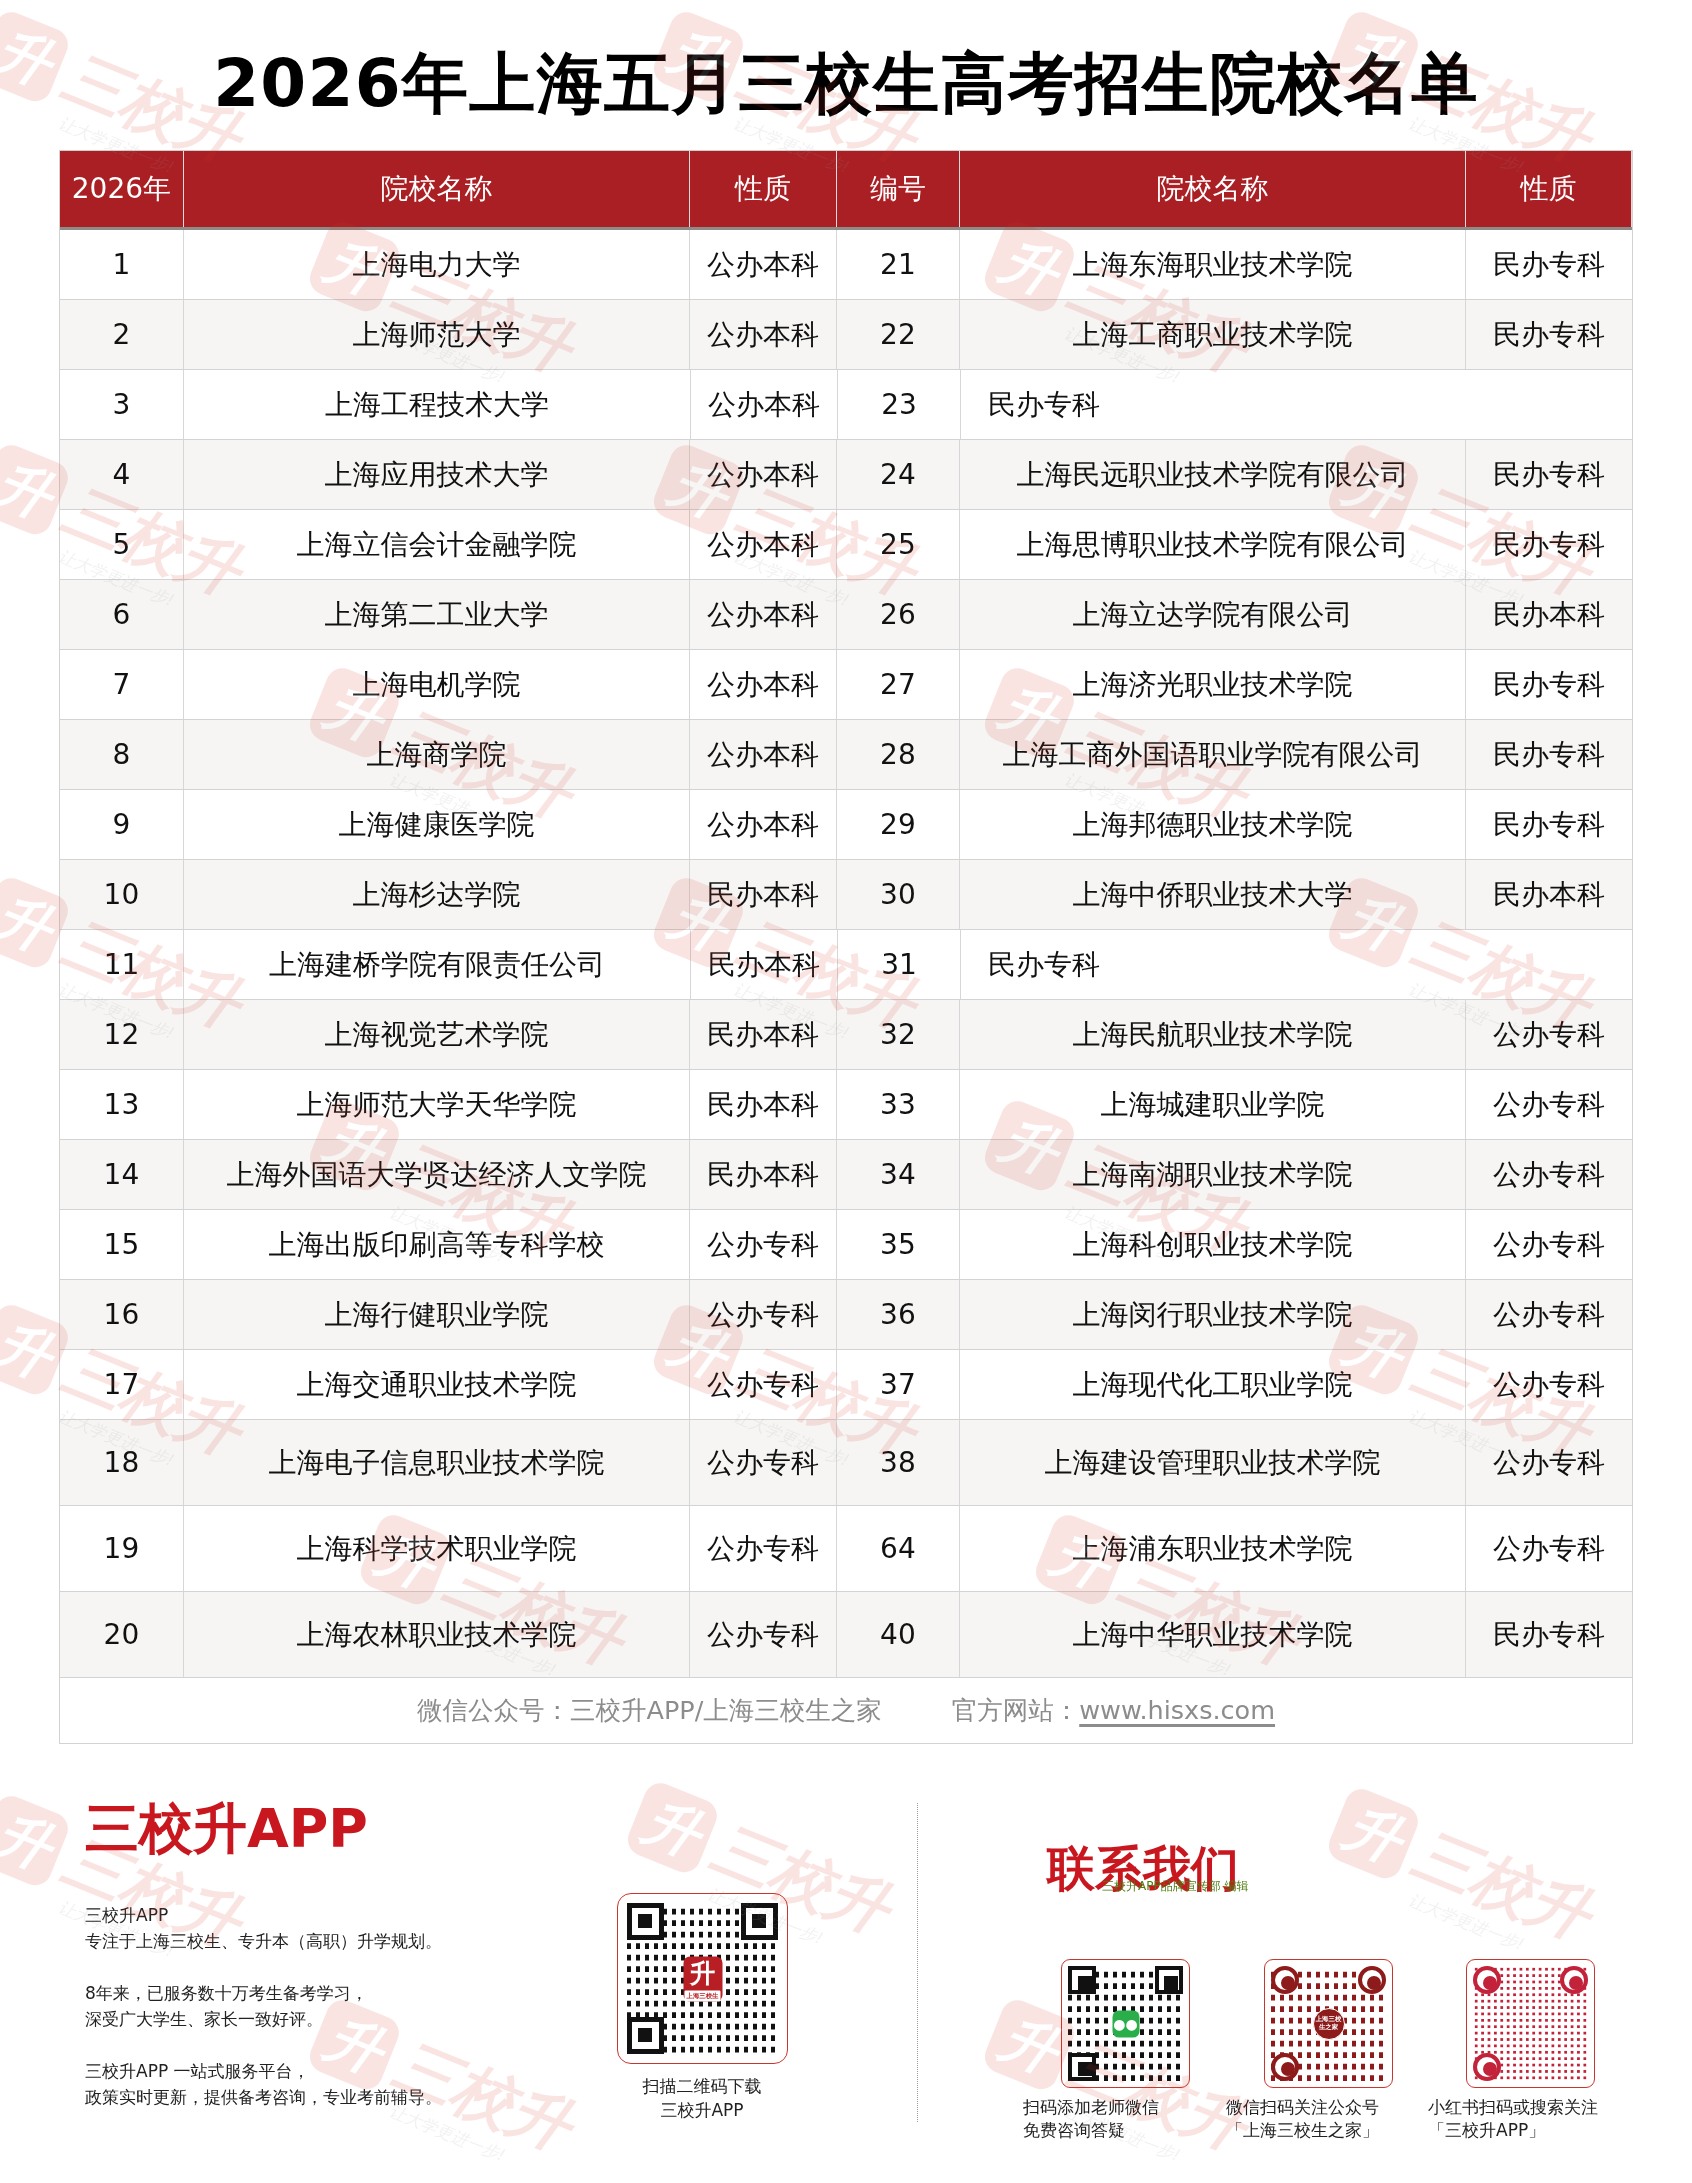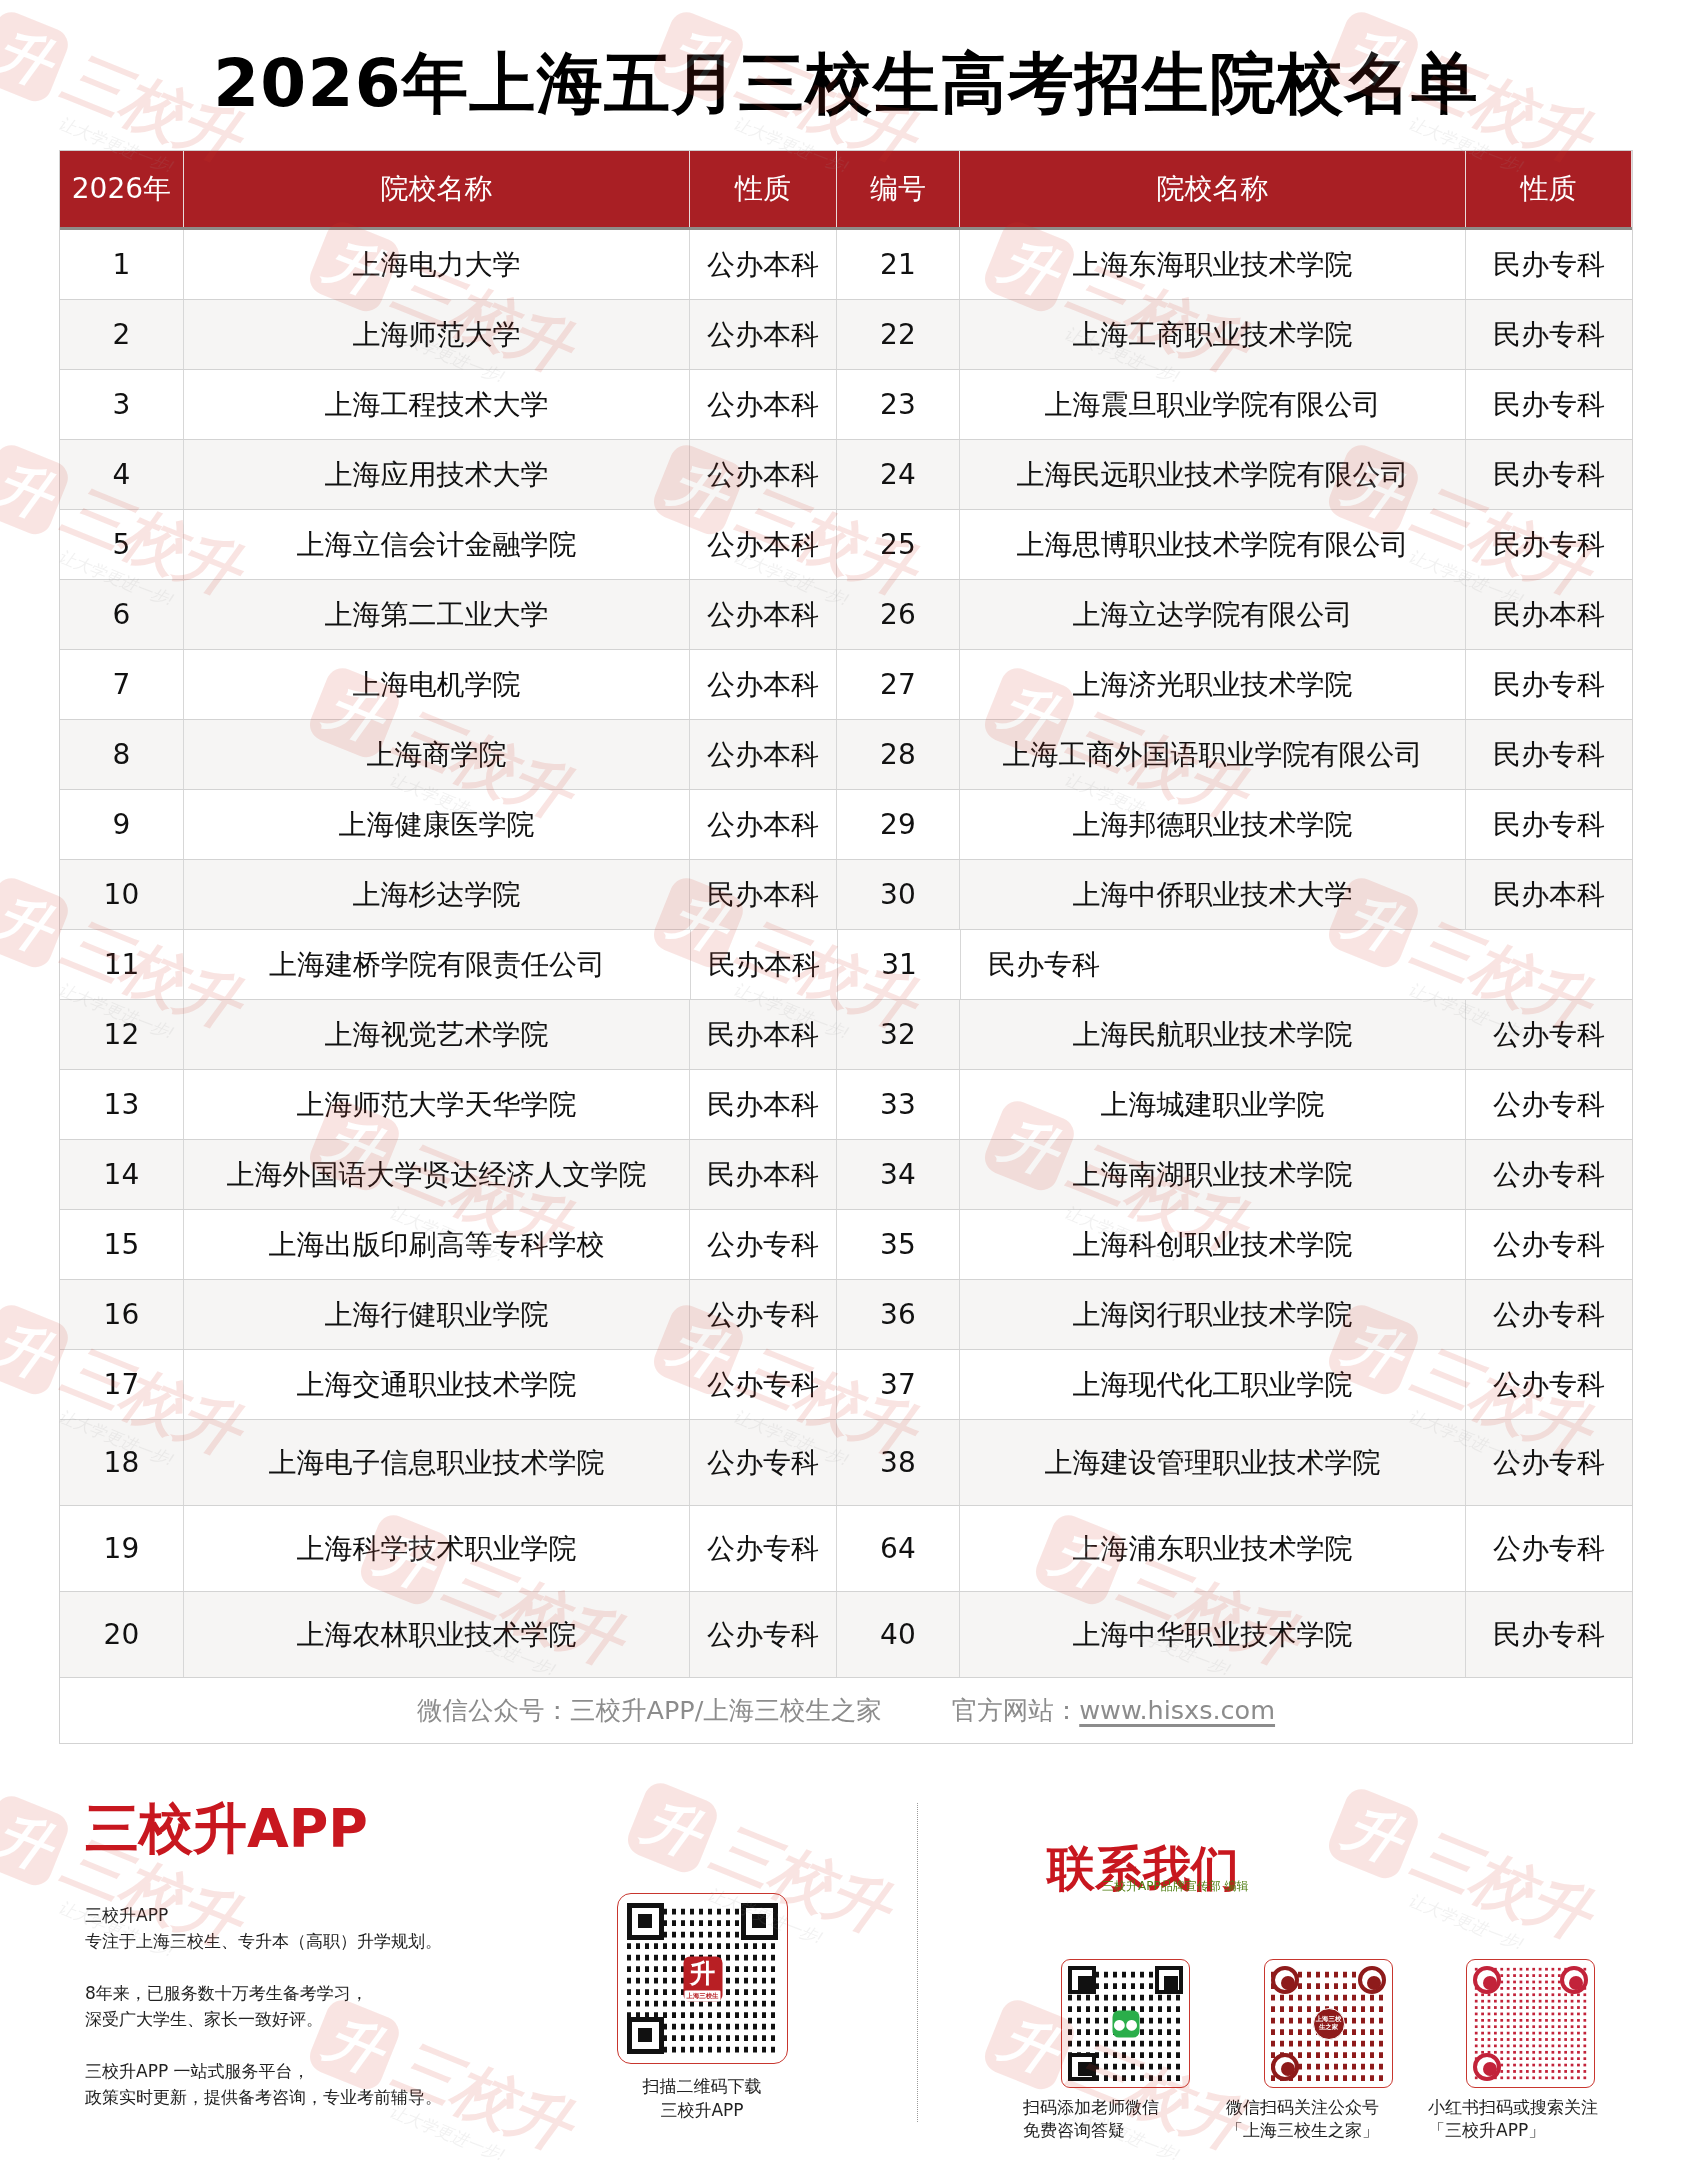--- a/index.html
+++ b/index.html
@@ -131,21 +131,20 @@
         <div class="cell c3">公办本科</div>
         <div class="cell c4">22</div>
         <div class="cell c5">上海工商职业技术学院</div>
         <div class="cell c6">民办专科</div>
       </div>
       <div class="row r-normal">
         <div class="cell c1">3</div>
         <div class="cell c2">上海工程技术大学</div>
         <div class="cell c3">公办本科</div>
         <div class="cell c4">23</div>
-        <div class="cell c5">上海震旦职业学院有限公司</div>
         <div class="cell c6">民办专科</div>
       </div>
       <div class="row r-normal alt">
         <div class="cell c1">4</div>
         <div class="cell c2">上海应用技术大学</div>
         <div class="cell c3">公办本科</div>
         <div class="cell c4">24</div>
         <div class="cell c5">上海民远职业技术学院有限公司</div>
         <div class="cell c6">民办专科</div>
       </div>

